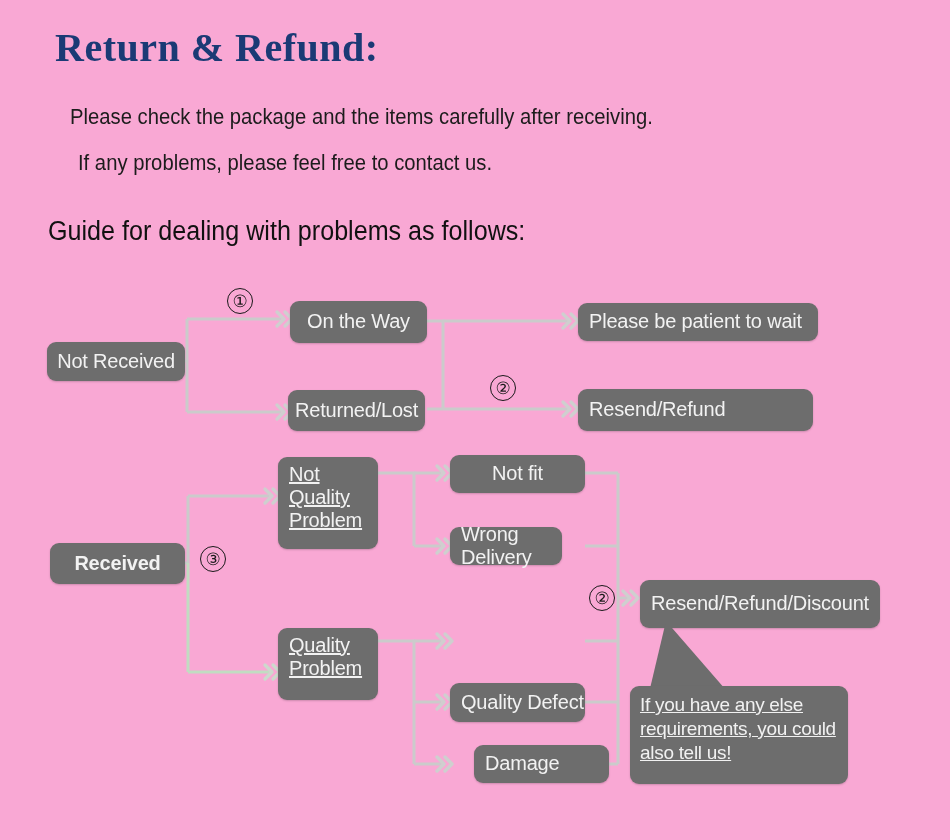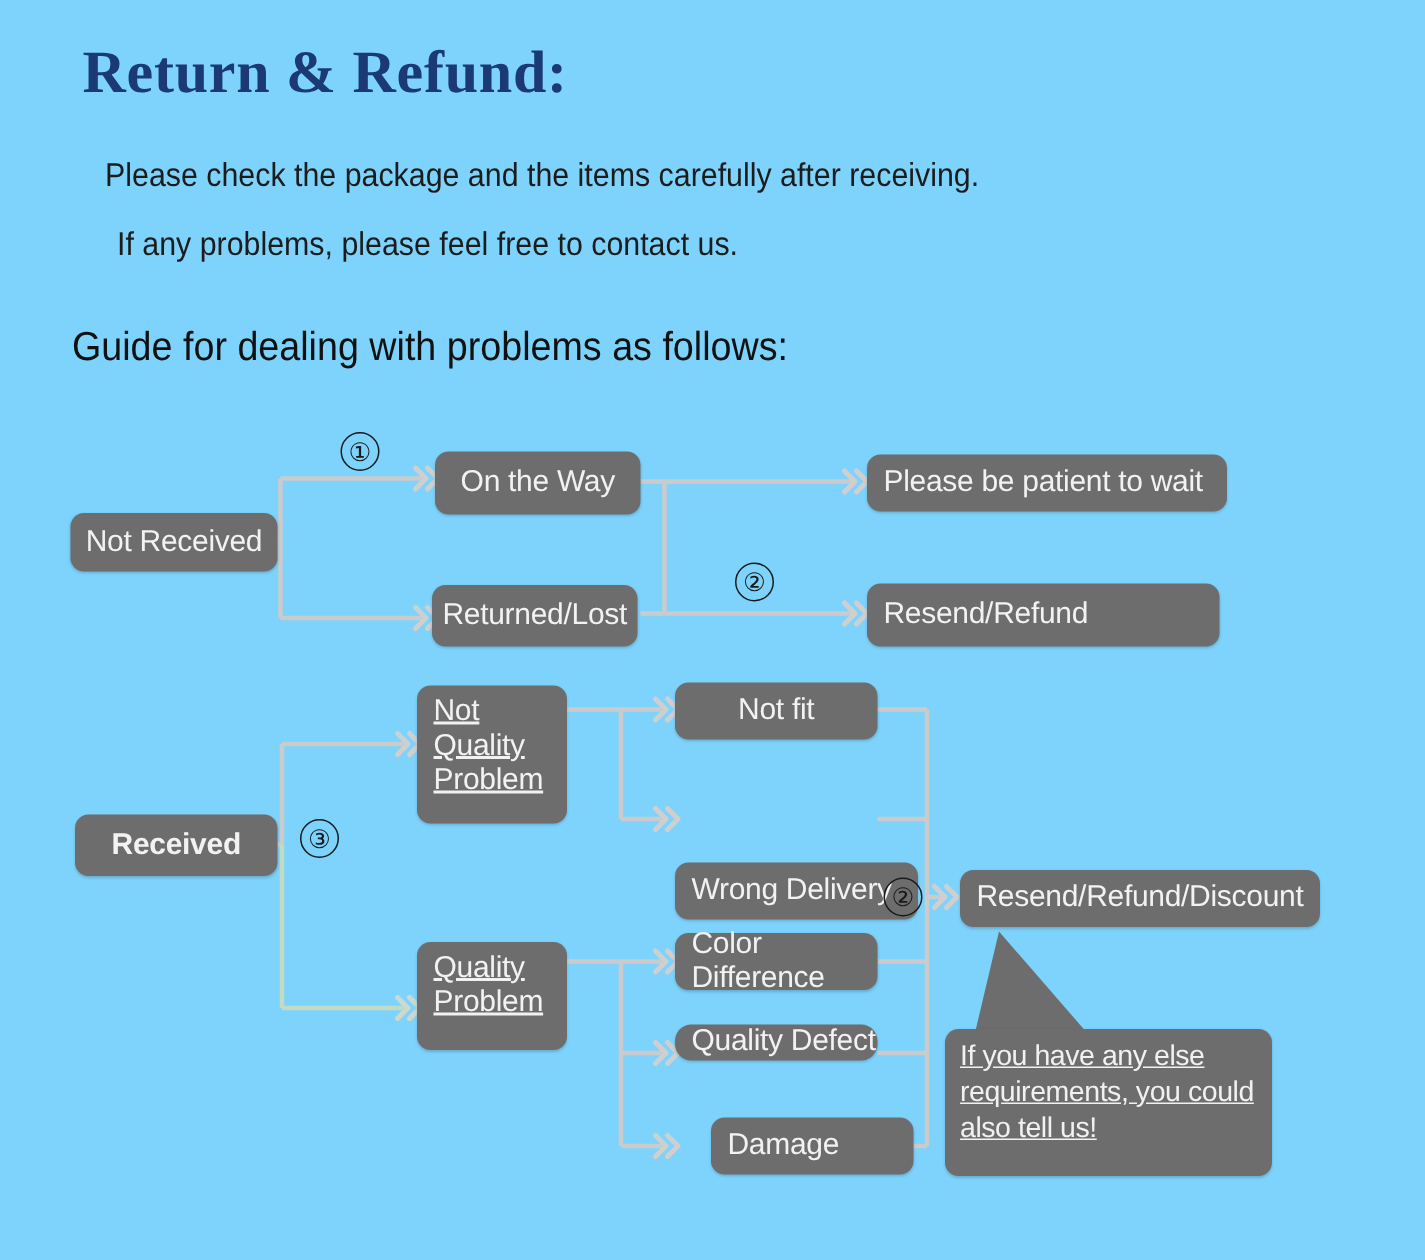--- a/index.html
+++ b/index.html
@@ -7,21 +7,21 @@
     padding: 0;
     background: #ffffff;
   }
   body {
     font-family: "Liberation Sans", sans-serif;
   }
   #page {
     position: relative;
     width: 950px;
     height: 840px;
-    background: #7dd3fc;
+    background: #f9a8d4;
     overflow: hidden;
   }
 
   
   #title {
     position: absolute;
     left: 55px;
     top: 24px;
     font-family: "Liberation Serif", "DejaVu Serif", serif;
     font-weight: bold;
@@ -233,29 +233,28 @@
 
     <div class="node left multi" style="left:278px; top:457px; width:100px; height:92px;">Not
 Quality
 Problem</div>
 
     <div class="node left multi" style="left:278px; top:628px; width:100px; height:72px;">Quality
 Problem</div>
 
     <div class="node center" style="left:450px; top:455px; width:135px; height:38px;">Not fit</div>
 
-    <div class="node left" style="left:450px; top:527px; width:162px; height:38px;margin-top:48px;">Wrong Delivery</div>
-
-    <div class="node left" style="left:450px; top:622px; width:135px; height:38px;">Color Difference</div>
-
-    <div class="node left" style="left:450px; top:683px; width:135px; height:24px;border-radius:11px;">Quality Defect</div>
+    <div class="node left" style="left:450px; top:527px; width:112px; height:38px;">Wrong Delivery</div>
+
+
+    <div class="node left" style="left:450px; top:683px; width:135px; height:39px;">Quality Defect</div>
 
     <div class="node left" style="left:450px; top:745px; width:135px; height:38px;margin-left:24px;">Damage</div>
 
-    <div class="node left" style="left:640px; top:580px; width:240px; height:38px;">Resend/Refund/Discount</div>
+    <div class="node left" style="left:640px; top:580px; width:240px; height:48px;">Resend/Refund/Discount</div>
 
     <div class="marker" style="left:227px; top:288px;">①</div>
 
     <div class="marker" style="left:490px; top:375px;">②</div>
 
     <div class="marker" style="left:200px; top:546px;">③</div>
 
     <div class="marker" style="left:589px; top:585px;">②</div>
 
     <svg id="callout-tail" viewBox="0 0 120 90" xmlns="http://www.w3.org/2000/svg">

